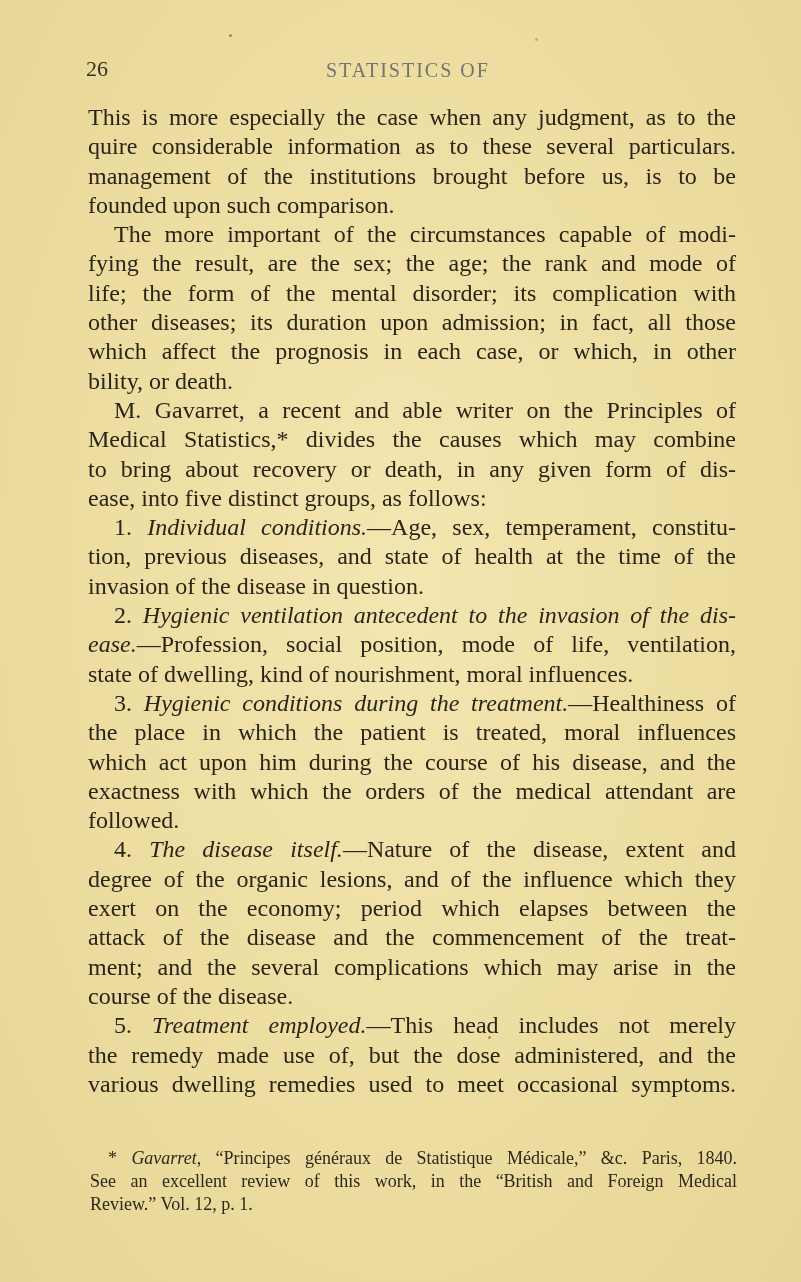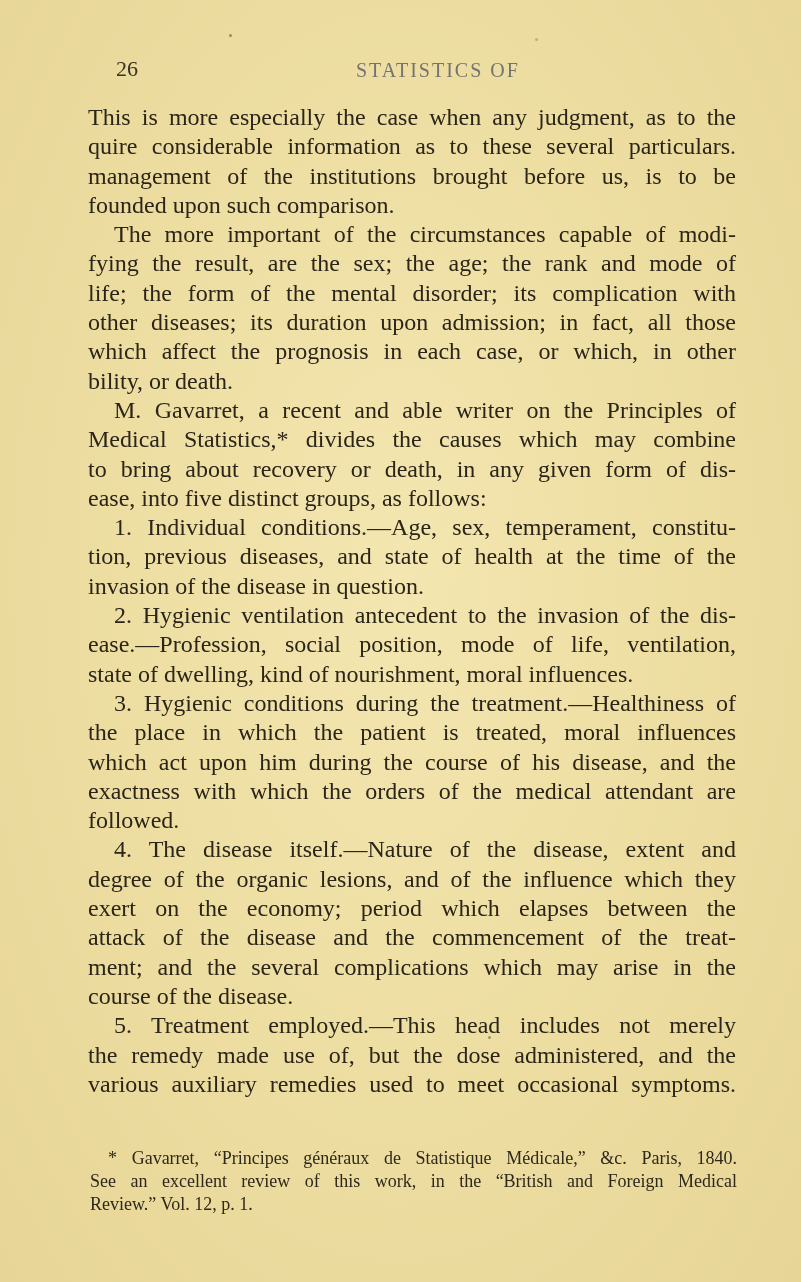--- a/index.html
+++ b/index.html
@@ -6,35 +6,35 @@
   body {
     width: 801px; height: 1282px; overflow: hidden;
     background: #efe0a6;
     background-image: radial-gradient(ellipse at 50% 45%, #f3e6b0 0%, #ecdc9f 60%, #e6d596 100%);
     font-family: "Liberation Serif", "DejaVu Serif", serif;
     color: #2a2418;
     position: relative;
   }
   .page { position: absolute; left: 0; top: 0; width: 801px; height: 1282px; }
   .running-head {
-    position: absolute; top: 56px; left: 86px; width: 660px; height: 30px; margin-left: 30px;
+    position: absolute; top: 56px; left: 86px; width: 660px; height: 30px;
   }
   .page-number { position: absolute; left: 0; top: 0; font-size: 22px; color: #3a3222; }
   .running-title {
     position: absolute; left: 240px; top: 3px; font-size: 20px; letter-spacing: 2px; color: #737373;
   }
   .body-text { position: absolute; left: 88px; top: 103px; width: 648px; }
   .line {
     height: 29.3px; line-height: 29.3px; font-size: 24px; white-space: nowrap;
     text-align: justify; text-align-last: justify; color: #2b2519;
     transform-origin: left center;
   }
   .line.last { text-align-last: left; }
   .line.indent { padding-left: 26px; }
-  .i { }
+  .i { font-style: italic; }
   .footnotes { position: absolute; left: 90px; top: 1147px; width: 647px; }
   .fn-line {
     height: 23px; line-height: 23px; font-size: 18px; white-space: nowrap;
     text-align: justify; text-align-last: justify; color: #2e281c;
   }
   .fn-line.last { text-align-last: left; }
   .fn-line.indent { padding-left: 18px; }
   .speck { position: absolute; width: 3px; height: 3px; border-radius: 50%; background: #5a4a2a; opacity: .55; }
 </style>
 </head>
@@ -96,21 +96,21 @@
     <div class="line" style="">exert on the economy; period which elapses between the</div>
     <div class="line" style="">attack of the disease and the commencement of the treat-</div>
     <div class="line" style="">ment; and the several complications which may arise in the</div>
     <div class="line last" style="">course of the disease.</div>
 
     <div class="line indent" style="">
       <span>5.</span>
       <span class="i">Treatment employed.</span><span>—This head includes not merely</span>
     </div>
     <div class="line" style="">the remedy made use of, but the dose administered, and the</div>
-    <div class="line" style="">various auxiliary remedies used to meet occasional symptoms.</div>
+    <div class="line" style="">various dwelling remedies used to meet occasional symptoms.</div>
   </div>
 
   <div class="footnotes">
     <div class="fn-line indent" style="">
       <span>*</span>
       <span class="i">Gavarret</span><span>, “Principes généraux de Statistique Médicale,” &amp;c.  Paris, 1840.</span>
     </div>
     <div class="fn-line" style="">See an excellent review of this work, in the “British and Foreign Medical</div>
     <div class="fn-line last" style="">Review.”  Vol. 12, p. 1.</div>
   </div>

